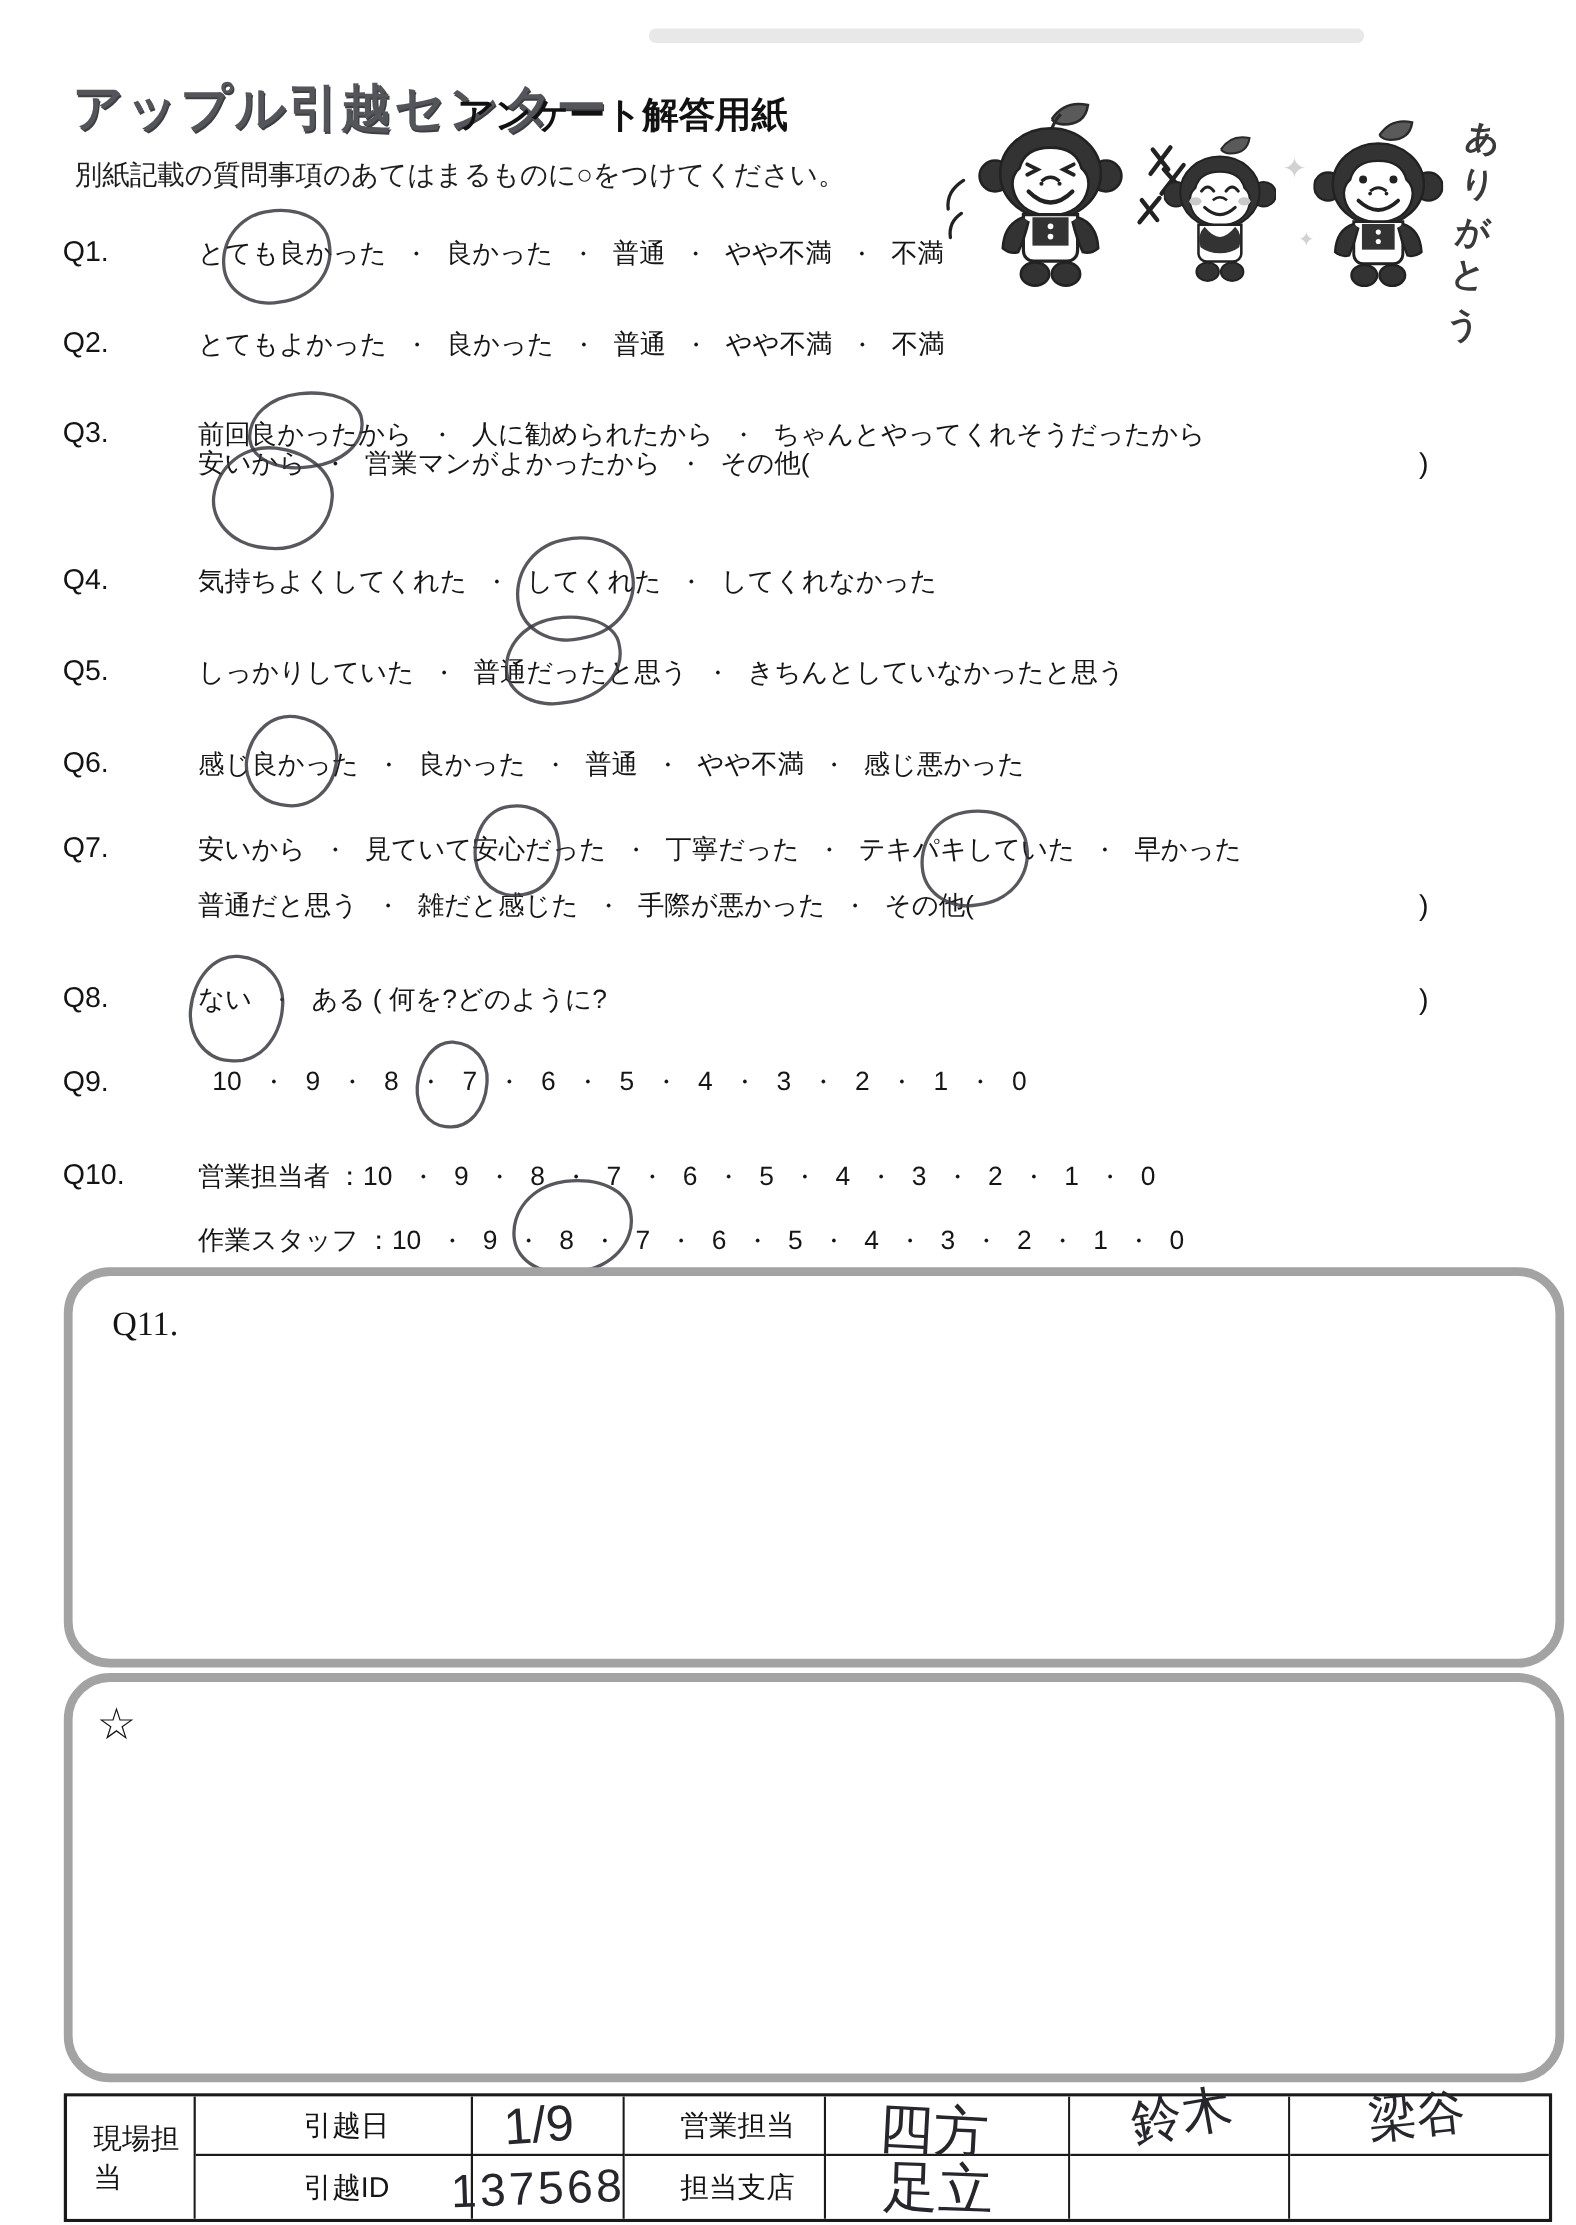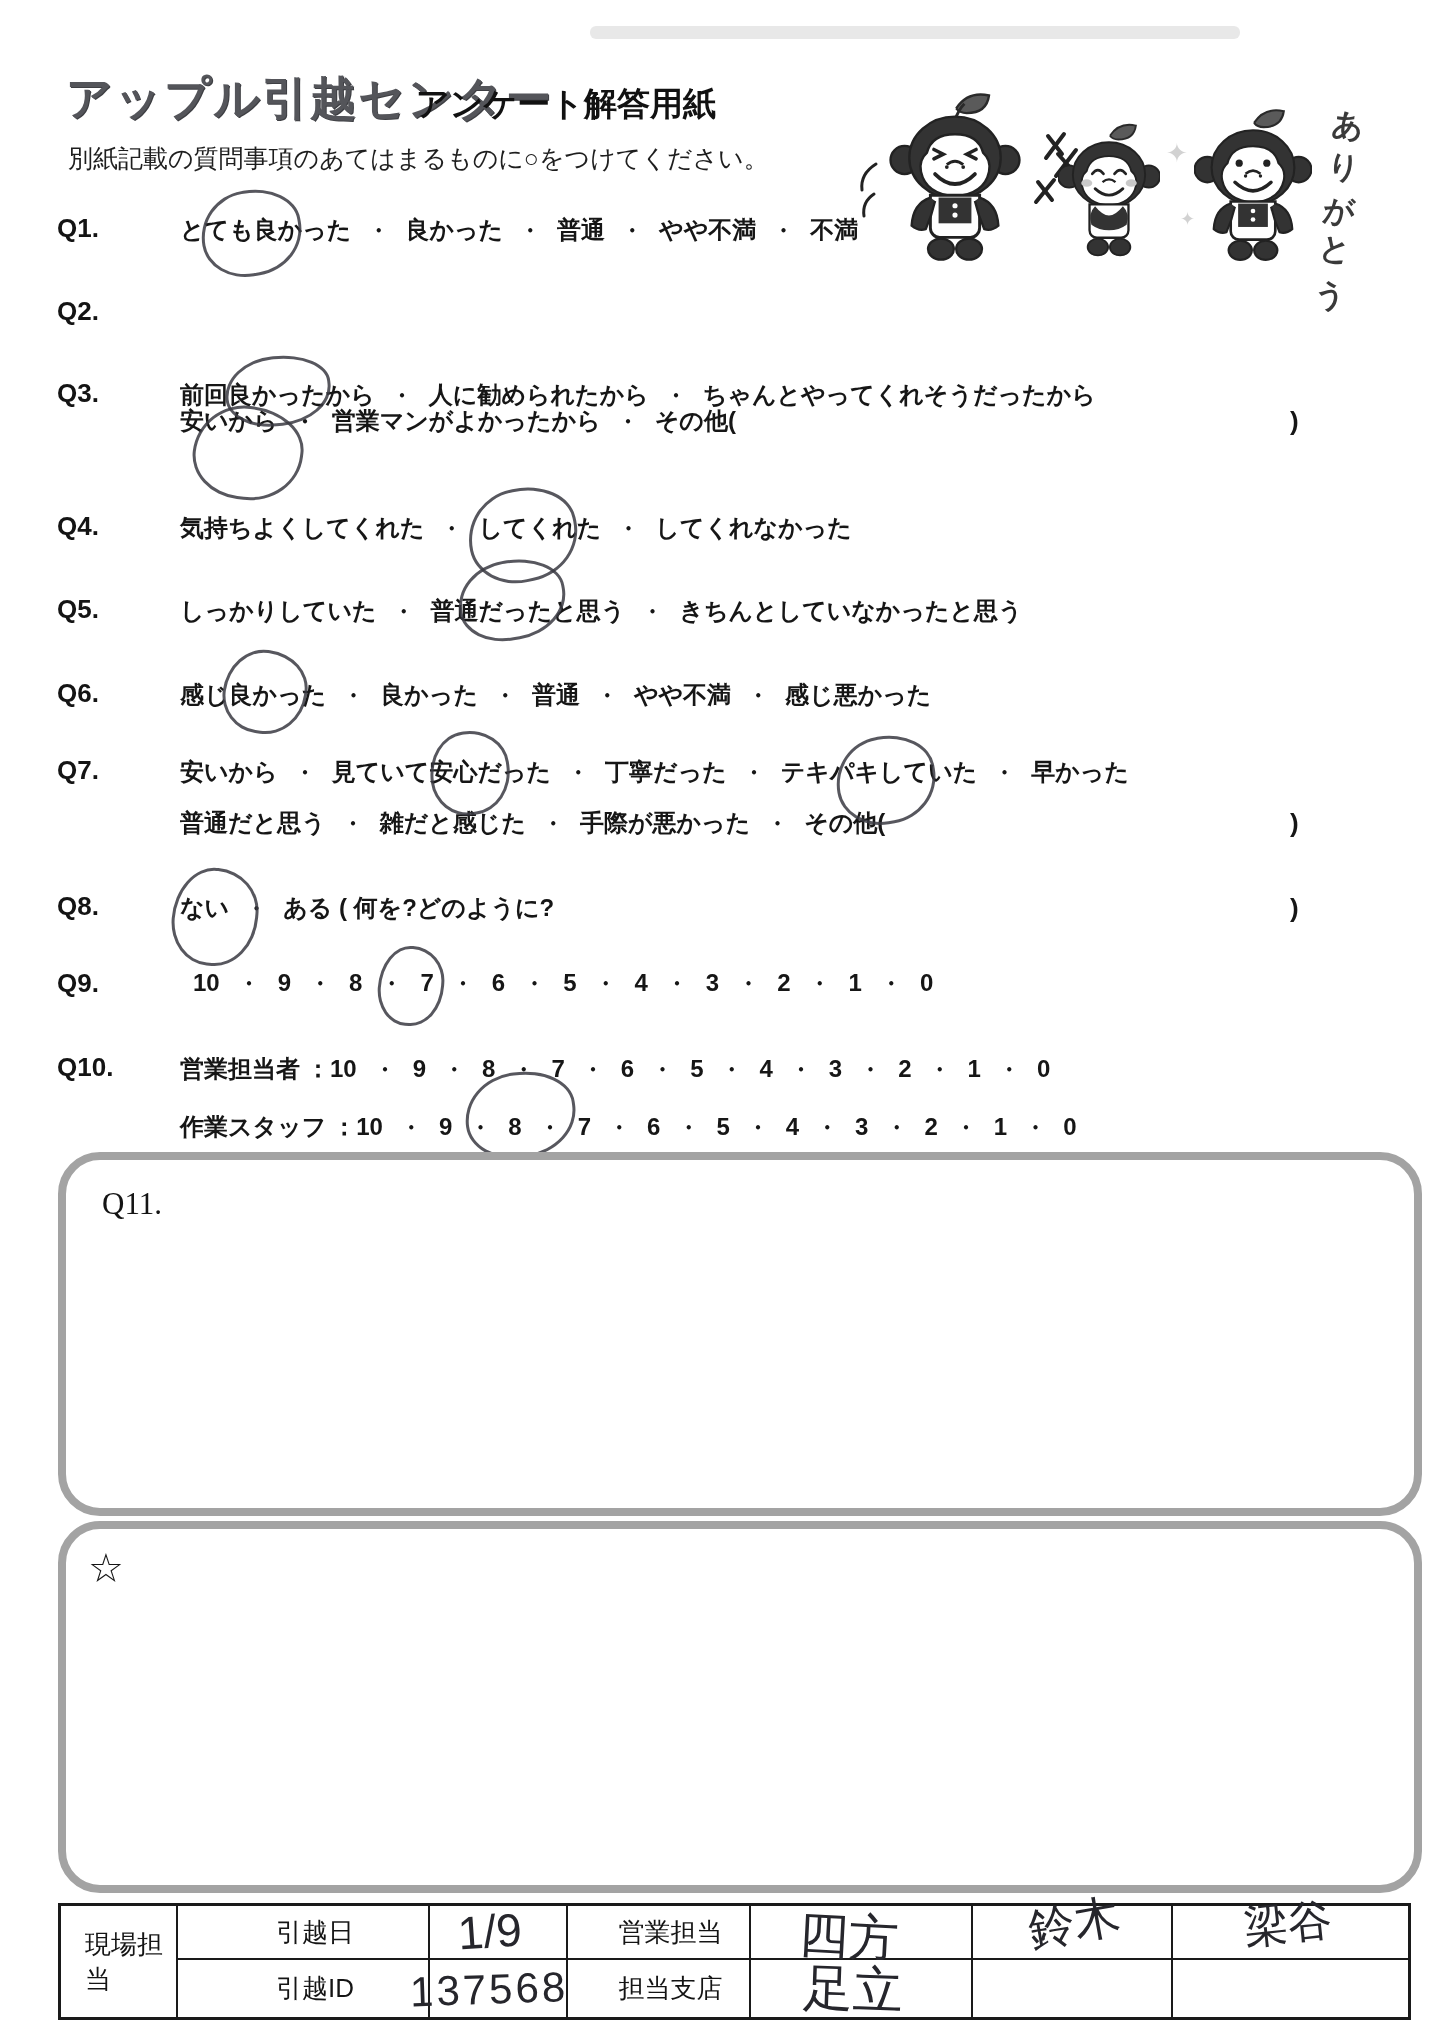--- a/index.html
+++ b/index.html
@@ -21,21 +21,21 @@
   }
   .instruction{
     position:absolute; left:68px; top:142px;
     font-size:25px; color:#1e1e1e;
   }
   .scan-smudge{
     position:absolute; left:590px; top:26px; width:650px; height:13px;
     background:#dcdcdc; opacity:.65; border-radius:6px;
   }
   
-  .qline{position:absolute; left:0; width:1433px; height:32px;font-weight:bold;}
+  .qline{position:absolute; left:0; width:1433px; height:32px;}
   .qid{position:absolute; left:57px; top:0; font-size:26px; color:#141414;}
   .opts{position:absolute; left:180px; top:1px; font-size:24px; white-space:nowrap; color:#161616;text-align:right;}
   .sep{display:inline-block; margin:0 16px; font-size:22px;}
   .opts.nums .sep{margin:0 18px;}
   .opts.nums2 .sep{margin:0 17px;}
   .rowlabel{margin-right:6px;}
   .closep{position:absolute; font-size:26px; color:#161616;}
   
   .mark{
     position:absolute; border:3px solid rgba(58,58,66,.85);
@@ -169,20 +169,21 @@
   </svg>
   <div class="thanks">ありがとう</div>
 
   <div class="qline" style="top:213px">
     <span class="qid">Q1.</span>
     <span class="opts"><span>とても良かった</span><span class="sep">・</span><span>良かった</span><span class="sep">・</span><span>普通</span><span class="sep">・</span><span>やや不満</span><span class="sep">・</span><span>不満</span></span>
   </div>
 
   <div class="qline" style="top:296px">
     <span class="qid">Q2.</span>
+    <span class="opts"><span>とてもよかった</span><span class="sep">・</span><span>良かった</span><span class="sep">・</span><span>普通</span><span class="sep">・</span><span>やや不満</span><span class="sep">・</span><span>不満</span></span>
   </div>
 
   <div class="qline" style="top:378px">
     <span class="qid">Q3.</span>
     <span class="opts"><span>前回良かったから</span><span class="sep">・</span><span>人に勧められたから</span><span class="sep">・</span><span>ちゃんとやってくれそうだったから</span></span>
   </div>
   <div class="qline" style="top:404px">
     <span class="opts"><span>安いから</span><span class="sep">・</span><span>営業マンがよかったから</span><span class="sep">・</span><span>その他(</span></span>
     <span class="closep" style="left:1290px; top:2px">)</span>
   </div>

